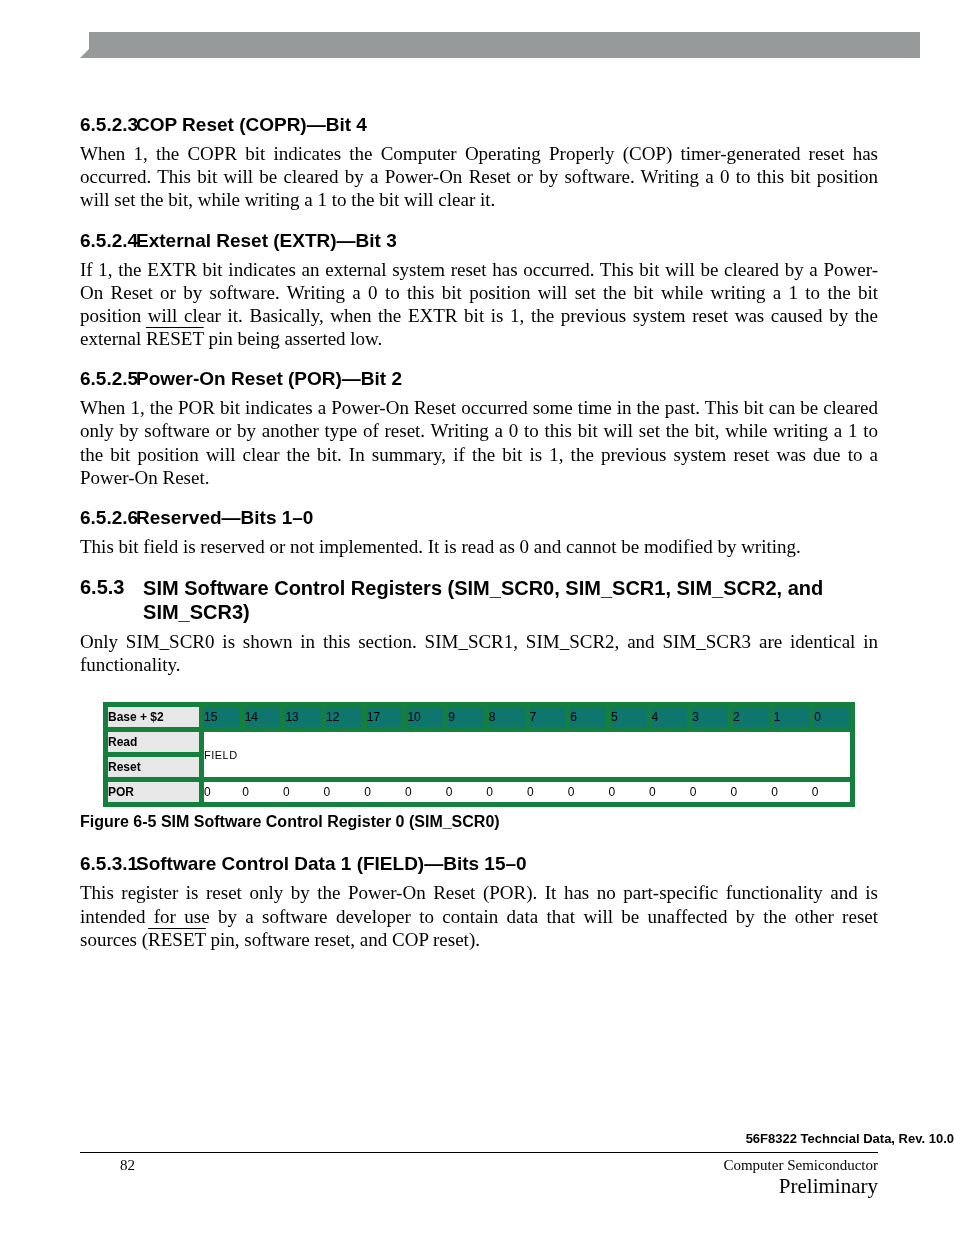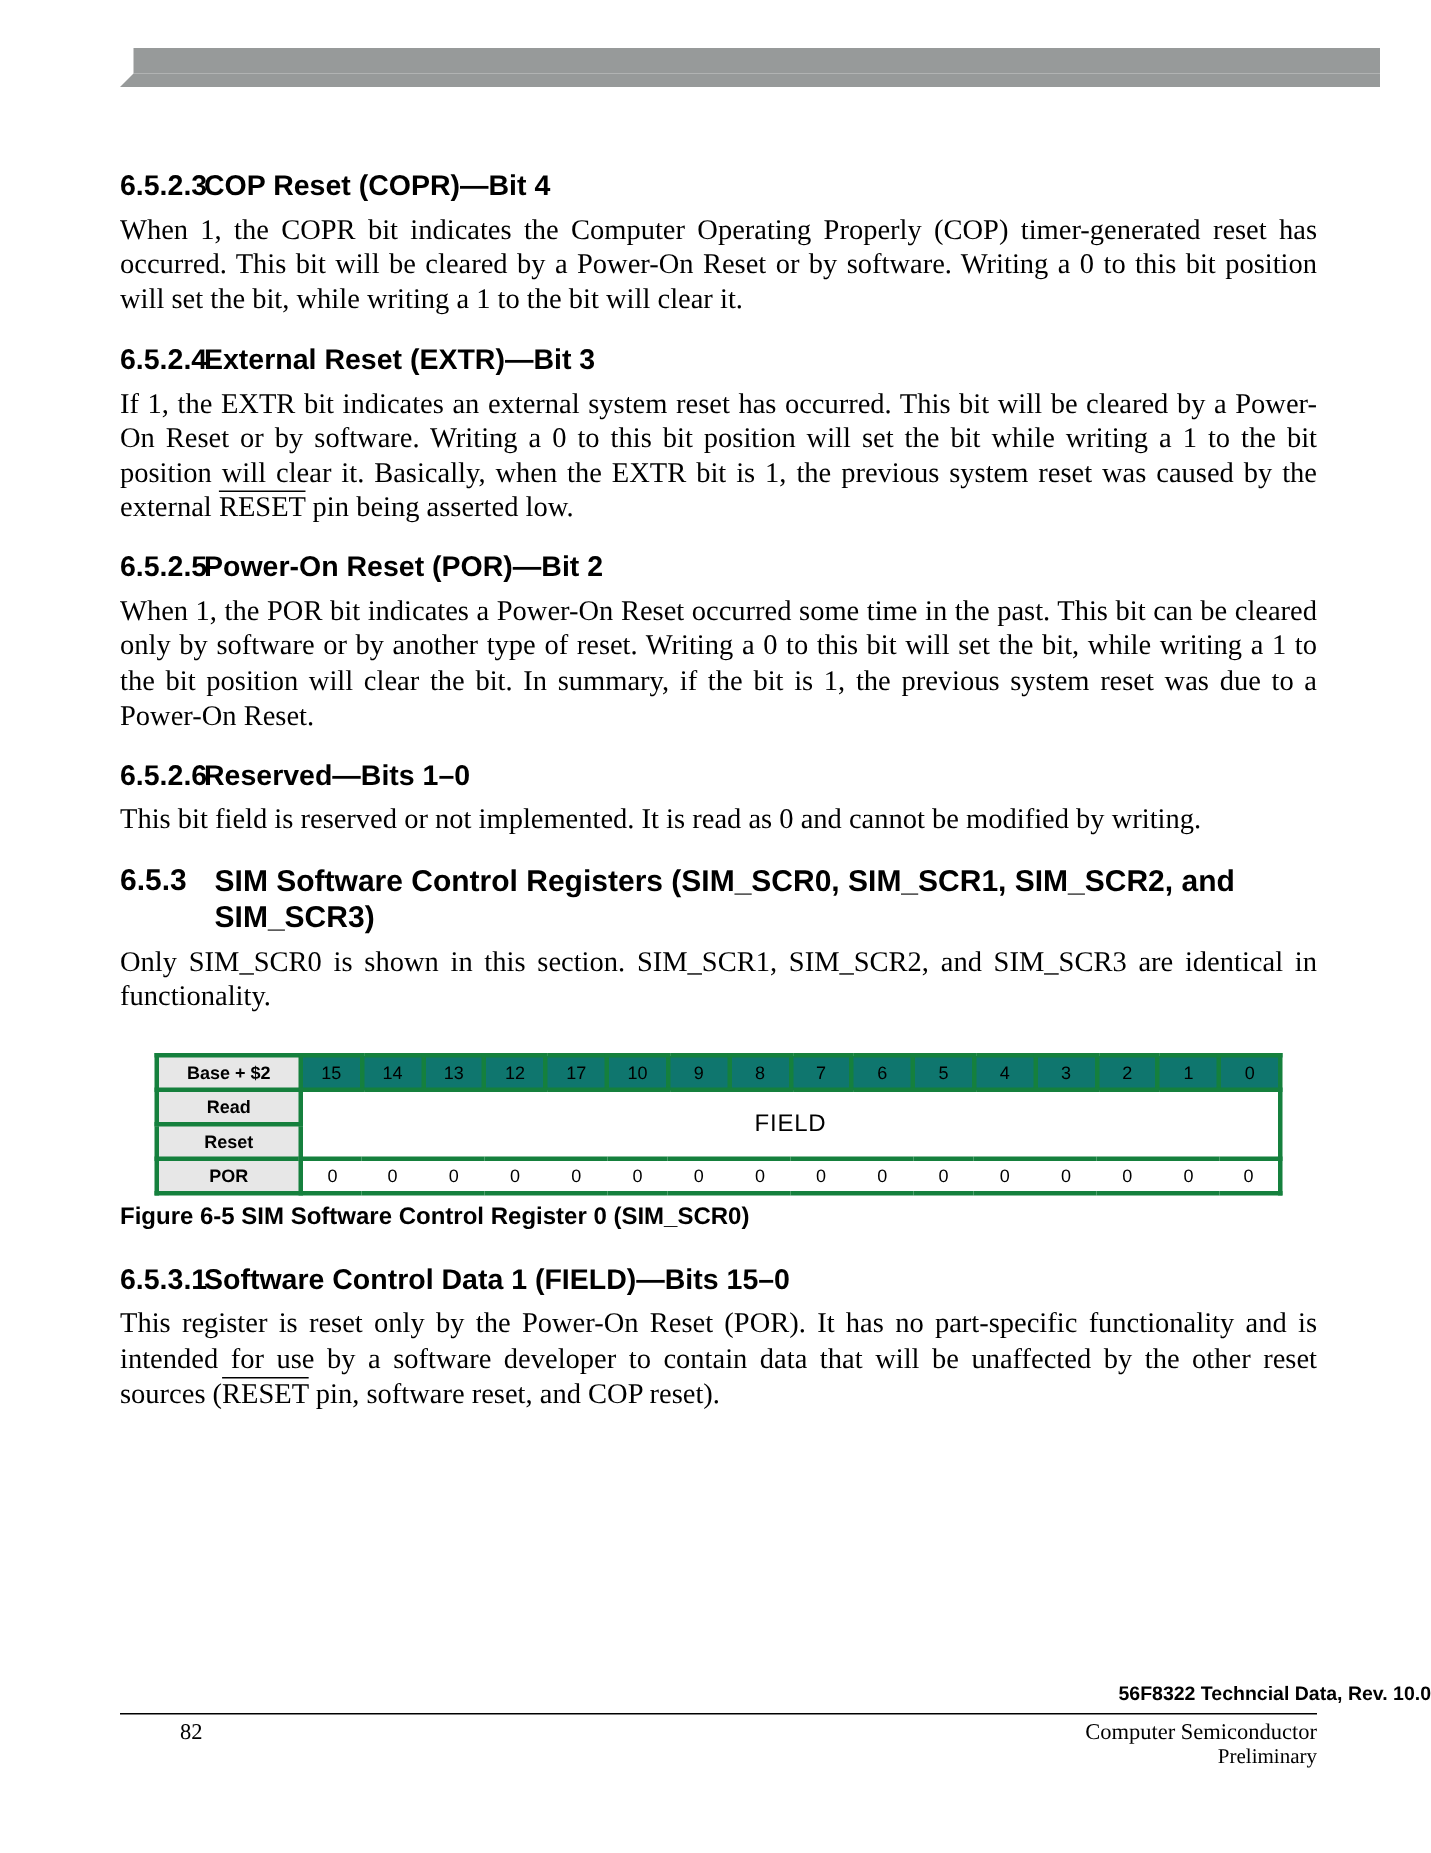--- a/index.html
+++ b/index.html
@@ -10,32 +10,32 @@
   .content { padding: 56px 76px 0 80px; }
   .sec-num { font-family: Arial, Helvetica, sans-serif; font-weight: bold; font-size: 19px; display: inline-block; width: 52px; vertical-align: top; }
   .sec-title-h4 { font-family: Arial, Helvetica, sans-serif; font-weight: bold; font-size: 19px; }
   .h4row { margin-bottom: 6px; }
   .h3row .sec-num { font-size: 20px; width: 52px; }
   .h3row { margin-bottom: 6px; display:flex; }
   .h3row .h3title { font-family: Arial, Helvetica, sans-serif; font-weight: bold; font-size: 20px; line-height: 1.2; }
   p.body { font-size: 19px; line-height: 1.22; text-align: justify; margin-bottom: 18px; }
   .overline { text-decoration: overline; }
   .regtable { margin: 26px auto 6px auto; border-collapse: collapse; width: 752px; table-layout: fixed; }
-  .regtable td, .regtable th { border: 3px solid #15803d; font-family: Arial, Helvetica, sans-serif; font-size: 12px; text-align: center; padding: 3px 0; }
+  .regtable td, .regtable th { border: 5px solid #15803d; font-family: Arial, Helvetica, sans-serif; font-size: 12px; padding: 3px 0; }
   .regtable .lab { font-weight: bold; background:#e7e7e7; width:96px; }
   .regtable .bitcell { background:#0f766e; }
   .regtable .noside-l { border-left:none; }
   .regtable .noside-r { border-right:none; }
-  .regtable .field { font-size:16px; letter-spacing:0.5px; }
+  .regtable .field { font-size:11px; letter-spacing:0.5px; }
   .caption { font-family: Arial, Helvetica, sans-serif; font-weight: bold; font-size: 16px; margin: 4px 0 22px 0; }
   .footer-center { font-family: Arial, Helvetica, sans-serif; font-weight: bold; font-size: 13px; text-align: right; margin-top: 180px; }
   .footer-rule { border: none; border-top: 1px solid #000; margin: 6px 76px 4px 80px; }
   .footer-row { display:flex; justify-content: space-between; padding: 0 76px 0 120px; font-size: 15px; }
   .footer-row .right { text-align:right; }
-  .footer-row .preliminary { font-size:14px; }
+  .footer-row .preliminary { font-size:21px; }
 </style>
 </head>
 <body>
 
 <div class="page">
   <div class="topbar"></div>
   <div class="ribbon"></div>
 
   <div class="content">
 

